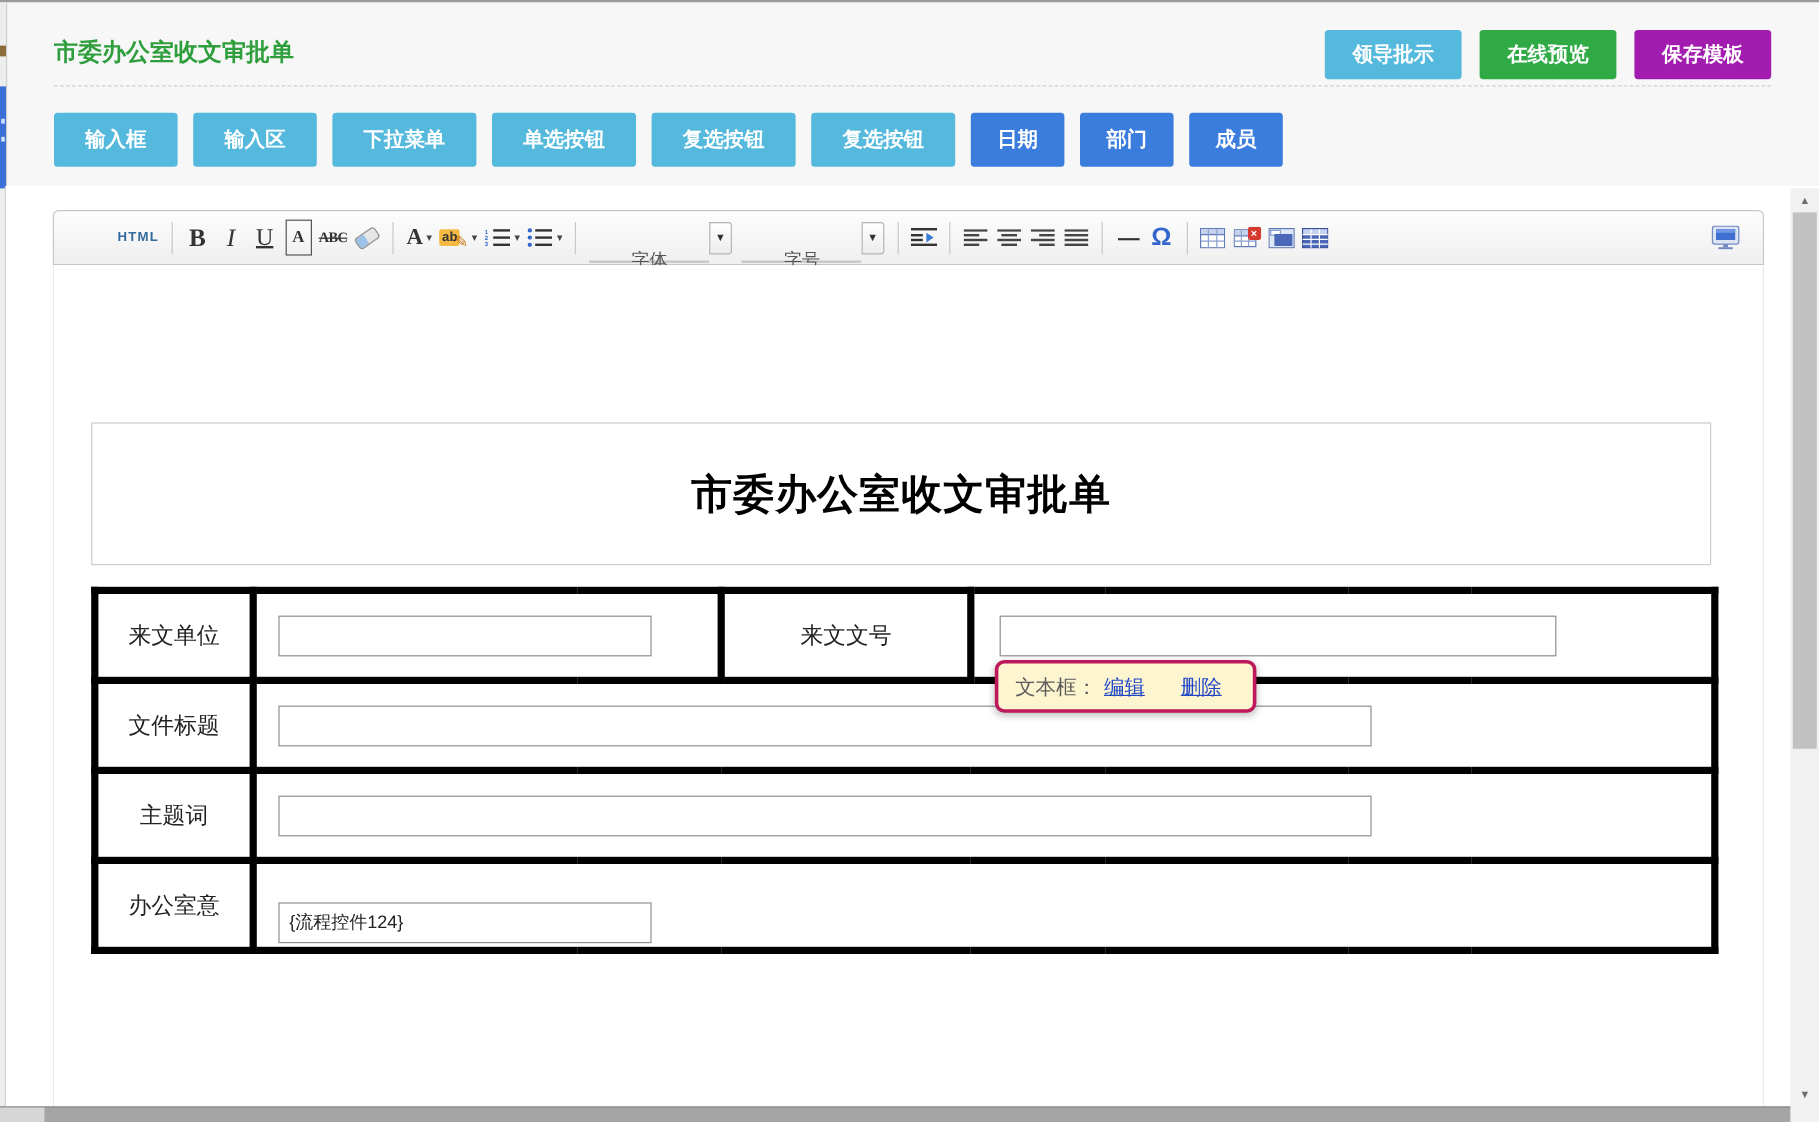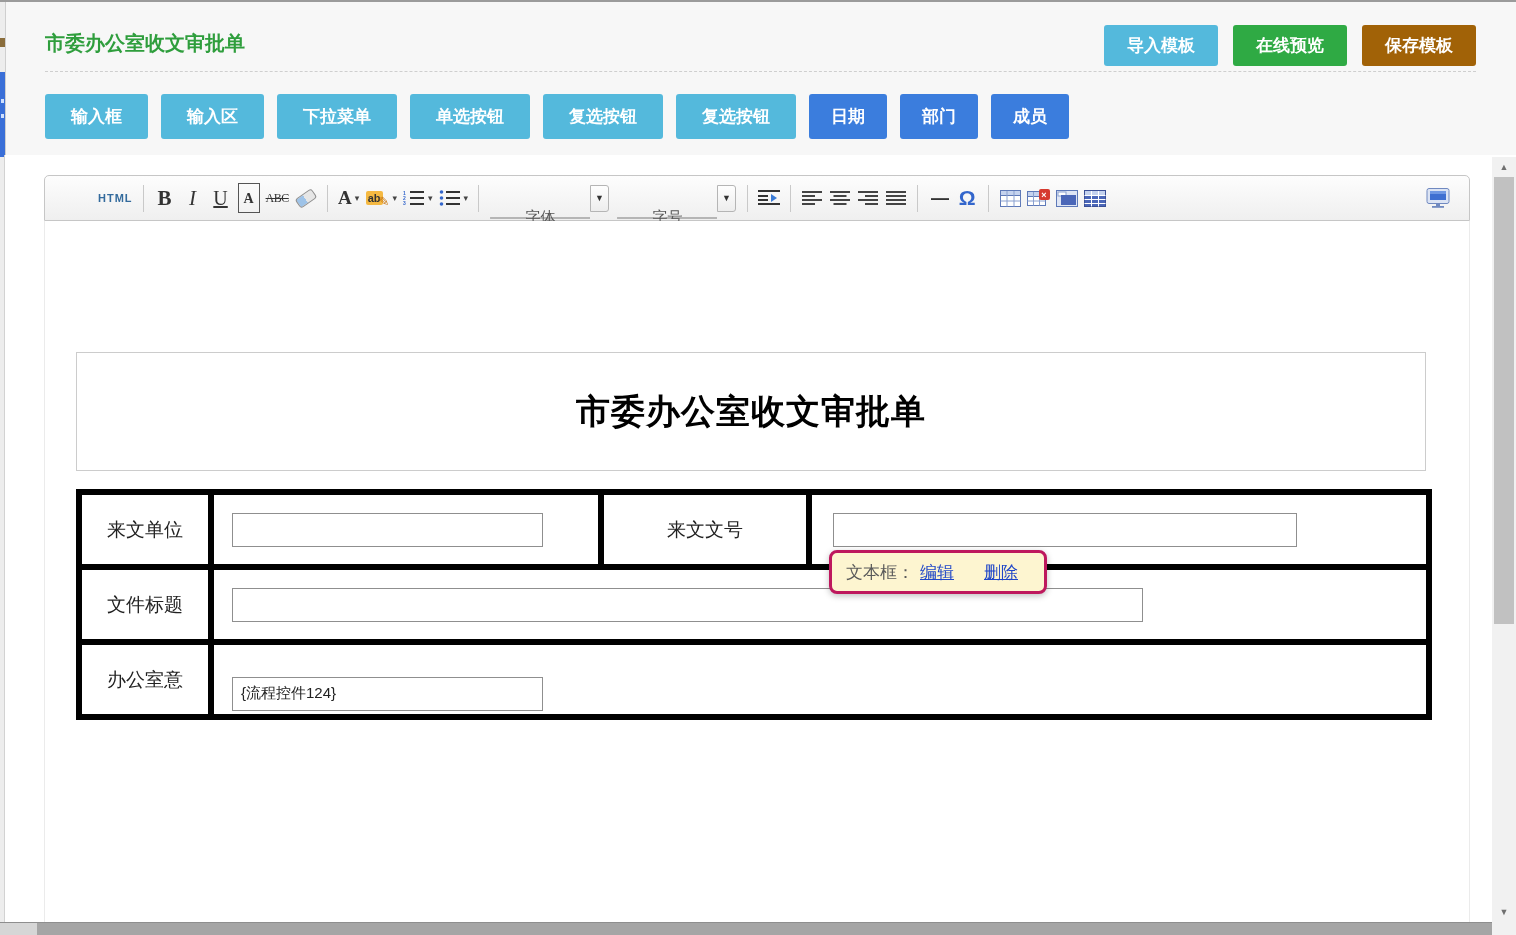--- a/index.html
+++ b/index.html
@@ -14,40 +14,40 @@
   .sliver-line { position:absolute; left:4px; top:153px; width:1px; height:767px; background:#d2d2d2; }
 
   
   .header { position:absolute; left:5px; top:0; right:0; height:153px; background:#f7f7f7; border-left:1px solid #cfcfcf; }
   .header-title { position:absolute; left:39px; top:28px; font-size:20px; font-weight:bold; color:#2f9e3d; }
   .dashed-sep { position:absolute; left:39px; right:40px; top:69px; border-top:1px dashed #cfcfcf; height:0; }
   .top-buttons { position:absolute; right:40px; top:23px; display:flex; gap:15px; }
   .top-btn { height:41px; padding:0 23px; border:none; border-radius:3px; color:#fff; font-size:17px; font-weight:bold; font-family:"Liberation Sans",sans-serif; cursor:pointer; }
   .top-btn.import { background:#54b9dc; }
   .top-btn.preview { background:#2faa44; }
-  .top-btn.save { background:#a16207; }
+  .top-btn.save { background:#a21caf; }
 
   .ctrl-row { position:absolute; left:39px; top:92px; display:flex; gap:13px; }
   .ctrl-btn { height:45px; padding:0 26px; border:none; border-radius:3px; background:#54b9dc; color:#fff; font-size:17px; font-weight:bold; font-family:"Liberation Sans",sans-serif; cursor:pointer; }
   .ctrl-btn.dark { background:#3b7ddd; padding:0 22px; }
 
   
   .editor { position:absolute; left:5px; top:155px; right:24px; bottom:13px; background:#fff; }
   .editor-toolbar { position:absolute; left:39px; top:18px; width:1426px; height:46px; background:linear-gradient(#fdfdfd,#efefef); border:1px solid #c6c6c6; border-radius:5px 5px 0 0; display:flex; align-items:center; padding-left:50px; padding-right:16px; }
   .editor-body { position:absolute; left:39px; top:64px; width:1426px; bottom:0; background:#fff; border-left:1px solid #ebebeb; border-right:1px solid #ebebeb; overflow:hidden; }
 
   .titem { display:flex; align-items:center; justify-content:center; min-width:22px; height:30px; margin:0 3px; cursor:pointer; color:#333; }
   .tsep { width:1px; height:27px; background:#c9c9c9; margin:0 7px; }
   .html-label { font-size:11px; font-weight:bold; color:#346b9d; letter-spacing:1px; }
   .serif { font-family:"Liberation Serif",serif; }
   .t-bold { font-size:21px; font-weight:bold; }
   .t-italic { font-size:21px; font-style:italic; }
   .t-under { font-size:20px; text-decoration:underline; }
   .t-boxed { font-size:14px; font-weight:bold; border:1px solid #555; padding:0 3px; line-height:17px; }
-  .t-strike { font-size:12px; font-weight:normal; text-decoration:line-through; letter-spacing:-0.5px; }
+  .t-strike { font-size:12px; font-weight:bold; text-decoration:line-through; letter-spacing:-0.5px; }
   .eraser { width:20px; height:11px; border:1px solid #8f8f8f; border-radius:3px; transform:rotate(-35deg); background:linear-gradient(90deg,#9ec3e8 0 45%,#e6e6e6 45%); }
   .caret { font-size:9px; color:#444; margin-left:3px; }
   .fcolor-a { font-family:"Liberation Serif",serif; font-size:19px; font-weight:bold; }
   .hl-ab { font-size:11px; font-weight:bold; background:#f5b942; padding:1px 2px; border-radius:2px; }
   .hl-pen { color:#c87714; font-size:13px; margin-left:-4px; margin-top:6px; }
   .sel-box { display:flex; align-items:stretch; height:27px; margin:0 4px; cursor:pointer; }
   .sel-text { width:100px; border:1px solid #b5b5b5; border-right:none; border-radius:3px 0 0 3px; background:#fff; color:#555; font-size:15px; display:flex; align-items:center; justify-content:center;margin-top:32px; }
   .sel-arrow { width:19px; border:1px solid #b5b5b5; border-radius:0 3px 3px 0; background:linear-gradient(#fefefe,#ededed); display:flex; align-items:center; justify-content:center; font-size:9px; color:#333; }
   .t-hr { font-size:18px; font-weight:bold; letter-spacing:-2px; }
   .t-omega { font-size:21px; font-weight:bold; color:#3366cc; }
@@ -94,21 +94,21 @@
   <div class="sliver-blue">
     <i style="top:27px;"></i>
       <i style="top:42px;"></i>
   </div>
 </div>
 <div class="sliver-line"></div>
 
 <div class="header">
   <div class="header-title">市委办公室收文审批单</div>
   <div class="top-buttons">
-    <button class="top-btn import">导入模板</button>
+    <button class="top-btn import">领导批示</button>
     <button class="top-btn preview">在线预览</button>
     <button class="top-btn save">保存模板</button>
   </div>
   <div class="dashed-sep"></div>
   <div class="ctrl-row">
     <button class="ctrl-btn">输入框</button>
     <button class="ctrl-btn">输入区</button>
     <button class="ctrl-btn">下拉菜单</button>
     <button class="ctrl-btn">单选按钮</button>
     <button class="ctrl-btn">复选按钮</button>
@@ -292,20 +292,24 @@
         <td class="lbl">来文单位</td>
         <td class="icell" colspan="2"><input class="ti w311" type="text" style=""></td>
         <td class="lbl">来文文号</td>
         <td class="icell" colspan="4" style="padding-left:21px;"><input class="ti w464" type="text" style=""></td>
       </tr>
       <tr>
         <td class="lbl">文件标题</td>
         <td class="icell" colspan="7"><input class="ti w911" type="text" style=""></td>
       </tr>
       <tr>
+        <td class="lbl">主题词</td>
+        <td class="icell" colspan="7"><input class="ti w911" type="text" style=""></td>
+      </tr>
+      <tr>
         <td class="lbl">办公室意</td>
         <td class="icell" colspan="7"><input class="ti w311 pushdown" type="text" value="{流程控件124}" style=""></td>
       </tr>
     </tbody>
       </table>
 
     <div class="tooltip">
       <span class="tt-label">文本框：</span>
       <a class="tt-edit">编辑</a>
       <a class="tt-del">删除</a>

